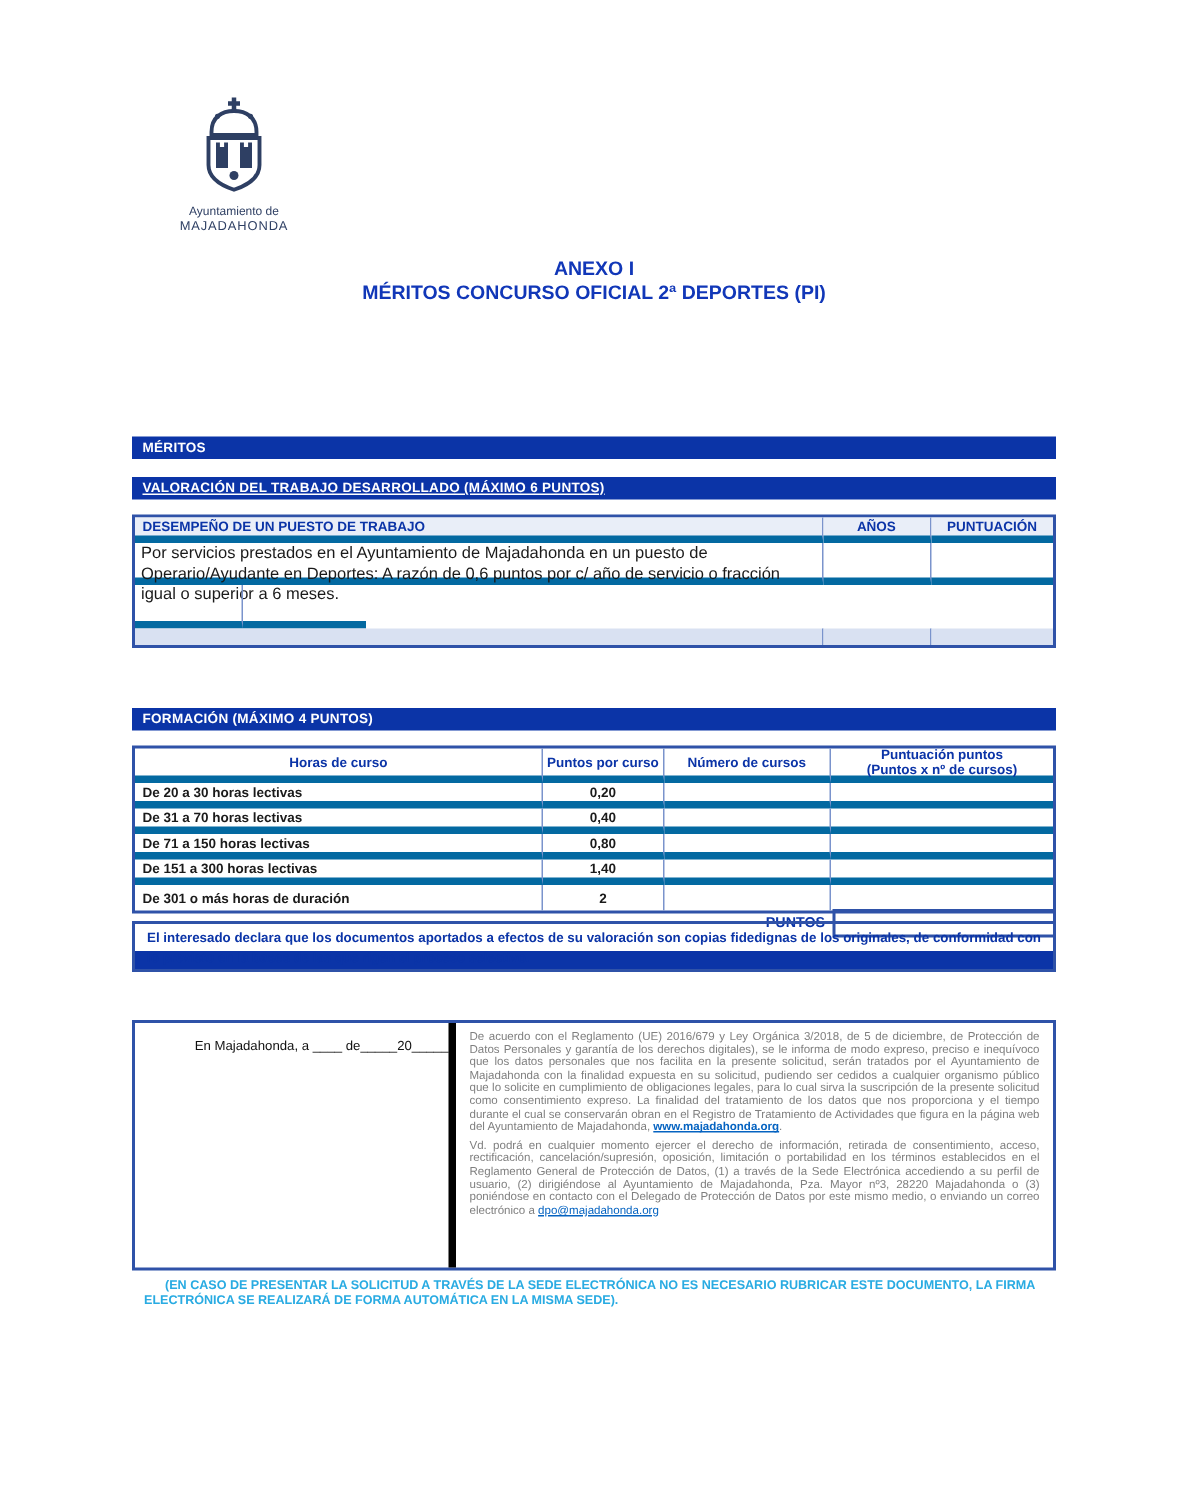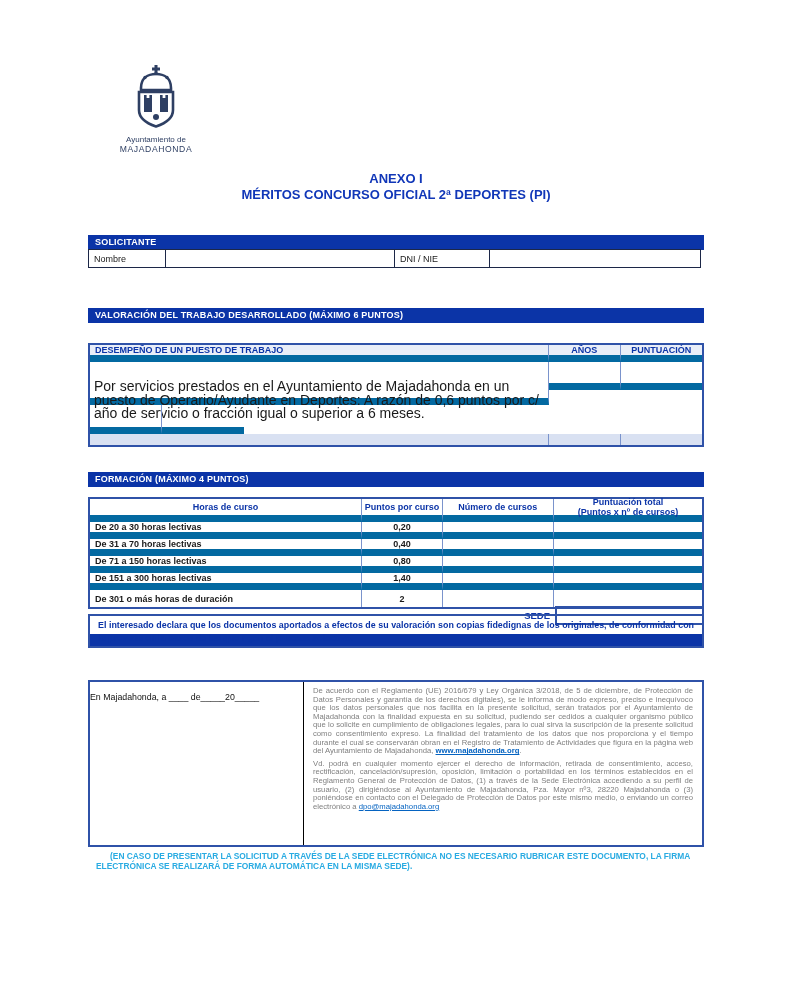--- a/index.html
+++ b/index.html
@@ -26,25 +26,25 @@
   .sol .cell{border:1px solid #1c2747;margin-left:-1px;margin-top:-1px;height:19px;
              box-sizing:border-box;display:flex;align-items:center;}
   .sol .row .cell:first-child{margin-left:0;}
   .sol .lbl{font-size:9px;padding-left:5px;}
   .sol input{width:100%;height:100%;border:none;background:transparent;outline:none;
              font:inherit;font-size:9px;padding:0 3px;box-sizing:border-box;}
 
   
   .tbl{position:absolute;left:88px;width:616px;border:2px solid #2f52a8;box-sizing:border-box;}
   .trow{display:flex;}
-  .tcell{border-right:1px solid #7a93cc;border-bottom:7px solid #0369a1;box-sizing:border-box;}
+  .tcell{border-right:1px solid #7a93cc;border-bottom:5px solid #0369a1;box-sizing:border-box;}
   .trow .tcell:last-child{border-right:none;}
   .trow:last-child .tcell{border-bottom:none;}
   .headtxt{color:#0b34a7;font-weight:bold;font-size:9px;}
-  .celltxt{font-size:14px;line-height:13.5px;padding:18px 4px;}
+  .celltxt{font-size:11px;line-height:13.5px;padding:1px 4px;}
   .cellinput{width:100%;height:100%;border:none;background:transparent;outline:none;
              font:inherit;font-size:9px;padding:0 3px;box-sizing:border-box;}
 
   
   .t1c1{width:462px;}  .t1c2{width:72px;}  .t1c3{width:82px;}
   .t1 .hrow .tcell{height:17px;display:flex;align-items:center;background:#e9eef8;}
   .t1 .hrow .t1c1{padding-left:5px;}
   .t1 .hrow .t1c2,.t1 .hrow .t1c3{justify-content:center;}
   .t1 .r28 .tcell{height:28px;}
   .t1 .r29 .tcell{height:29px;}
@@ -65,21 +65,21 @@
   .totalbox input{width:100%;height:100%;border:none;background:transparent;outline:none;
                   font:inherit;font-size:9px;padding:0 3px;box-sizing:border-box;}
 
   
   .declbar{position:absolute;left:88px;top:586px;width:616px;height:12px;background:#0b34a7;}
   .declbox{position:absolute;left:88px;top:566px;width:616px;height:34px;border:2px solid #2f52a8;
            box-sizing:border-box;color:#0b34a7;font-weight:bold;font-size:8.9px;line-height:13px;
            padding:3px 8px 0 8px;text-align:justify;}
   .twocol{position:absolute;left:88px;top:632px;width:616px;height:167px;border:2px solid #2f52a8;
           box-sizing:border-box;display:flex;}
-  .dateCol{width:214px;border-right:1px solid #000000;box-sizing:border-box;text-align:left;}
+  .dateCol{width:214px;border-right:5px solid #000000;box-sizing:border-box;text-align:right;}
   .dateLine{font-size:8.8px;color:#111;margin-top:10px;}
   .privCol{flex:1;padding:5px 9px 0 9px;color:#7f7f7f;font-size:7.7px;line-height:8.6px;
            text-align:justify;}
   .privCol p{margin:0 0 4px 0;}
   .privCol a{color:#0563c1;text-decoration:underline;}
   .privCol a.b{font-weight:bold;}
 
   
   .footnote{position:absolute;left:96px;top:803px;width:604px;color:#29abe2;font-weight:bold;
             font-size:8.4px;line-height:10px;text-indent:14px;}
@@ -109,37 +109,27 @@
     </span>
     <div class="org1">Ayuntamiento de</div>
     <div class="org2">MAJADAHONDA</div>
   </div>
 
   <div class="title">
     <div>ANEXO I</div>
     <div>MÉRITOS CONCURSO OFICIAL 2ª DEPORTES (PI)</div>
   </div>
 
-  <div class="bar" style="top:187px;">SOLICITANTE</div>
 
   <div class="sol">
-    <div class="row">
-      <div class="cell lbl" style="width:78px;">Nombre</div>
-      <div class="cell" style="width:230px;">
-        <input type="text" style="">
-      </div>
-      <div class="cell lbl" style="width:96px;">DNI / NIE</div>
-      <div class="cell" style="width:212px;">
-        <input type="text" style="">
-      </div>
-    </div>
-  </div>
-
-
-  <div class="bar" style="top:260px;">VALORACIÓN DEL TRABAJO DESARROLLADO (MÁXIMO 6  PUNTOS)</div>
+  </div>
+
+  <div class="bar" style="top:243px;">MÉRITOS</div>
+
+  <div class="bar" style="top:270px;text-decoration:underline;">VALORACIÓN DEL TRABAJO DESARROLLADO (MÁXIMO 6  PUNTOS)</div>
 
   <div class="tbl t1" style="top:295px;">
     <div class="trow hrow">
       <div class="tcell t1c1 headtxt">DESEMPEÑO DE UN PUESTO DE TRABAJO</div>
       <div class="tcell t1c2 headtxt">AÑOS</div>
       <div class="tcell t1c3 headtxt">PUNTUACIÓN</div>
     </div>
     <div class="trow r28">
       <div class="tcell t1c1 celltxt">Por servicios prestados en el Ayuntamiento de Majadahonda en un puesto de Operario/Ayudante en Deportes: A razón de 0,6 puntos por c/ año de servicio o fracción igual o superior a 6 meses.</div>
       <div class="tcell t1c2"><input class="cellinput" type="text" style=""></div>
@@ -157,21 +147,21 @@
   </div>
 
   <div class="bar" style="top:424px;">FORMACIÓN (MÁXIMO 4 PUNTOS)</div>
 
   <div class="tbl t2" style="top:449px;">
     <div class="trow hrow">
       <div class="tcell t2c1 headtxt">Horas de curso</div>
       <div class="tcell t2c2 headtxt">Puntos por curso</div>
       <div class="tcell t2c3 headtxt">Número de cursos</div>
       <div class="tcell t2c4 headtxt">
-        <span><span>Puntuación total</span><br>
+        <span><span>Puntuación puntos</span><br>
         <span>(Puntos x nº de cursos)</span></span>
       </div>
     </div>
 
     <div class="trow drow">
       <div class="tcell t2c1">De 20 a 30 horas lectivas</div>
       <div class="tcell t2c2">0,20</div>
       <div class="tcell t2c3">
           <input class="cellinput" type="text" style="">
         </div>
@@ -215,21 +205,21 @@
       <div class="tcell t2c3">
           <input class="cellinput" type="text" style="">
         </div>
       <div class="tcell t2c4">
           <input class="cellinput" type="text" style="">
         </div>
     </div>
   </div>
 
   <div class="totalrow">
-    <span class="tlabel">SEDE</span>
+    <span class="tlabel">PUNTOS</span>
     <span class="totalbox">
       <input type="text" style="">
     </span>
   </div>
 
   <div class="declbar"></div>
   <div class="declbox">El interesado declara que los documentos aportados a efectos de su valoración son copias fidedignas de los originales, de conformidad con lo previsto en la bases de las que rigen el proceso selectivo.</div>
 
   <div class="twocol">
     <div class="dateCol">

